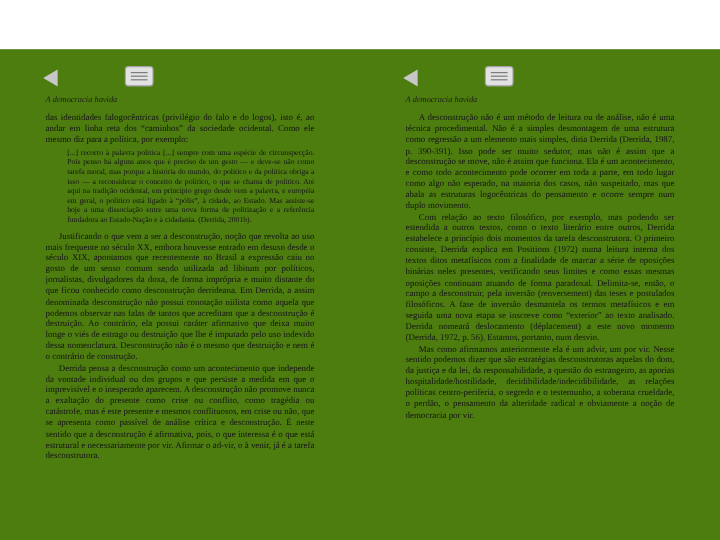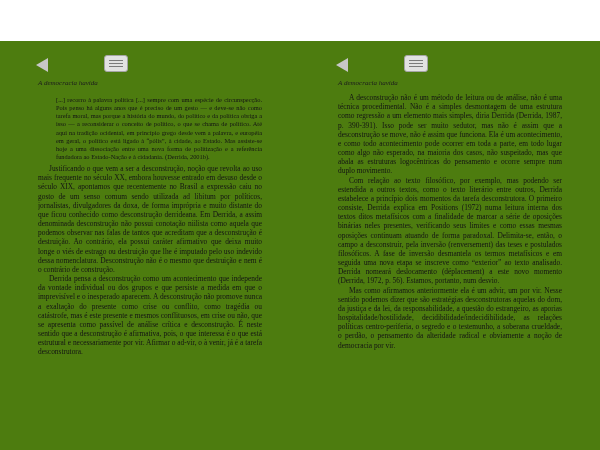--- a/index.html
+++ b/index.html
@@ -101,20 +101,21 @@
     <div class="nav-arrow"></div>
     <button class="toc-button">
       <span style="display:contents">
         <span class="toc-line"></span>
         <span class="toc-line"></span>
         <span class="toc-line"></span>
       </span>
     </button>
     <div class="running-header">A democracia havida</div>
     <div class="page-body">
+      <p class="no-indent">das identidades falogocêntricas (privilégio do falo e do logos), isto é, ao andar em linha reta dos “caminhos” da sociedade ocidental. Como ele mesmo diz para a política, por exemplo:</p>
       <blockquote>[...] recorro à palavra política [...] sempre com uma espécie de circunspecção. Pois penso há alguns anos que é preciso de um gesto — e deve-se não como tarefa moral, mas porque a história do mundo, do político e da política obriga a isso — a reconsiderar o conceito de político, o que se chama de político. Até aqui na tradição ocidental, em princípio grego desde vem a palavra, e européia em geral, o político está ligado à “pólis”, à cidade, ao Estado. Mas assiste-se hoje a uma dissociação entre uma nova forma de politização e a referência fundadora ao Estado-Nação e à cidadania. (Derrida, 2001b).</blockquote>
       <p>Justificando o que vem a ser a desconstrução, noção que revolta ao uso mais frequente no século XX, embora houvesse entrado em desuso desde o século XIX, apontamos que recentemente no Brasil a expressão caiu no gosto de um senso comum sendo utilizada ad libitum por políticos, jornalistas, divulgadores da doxa, de forma imprópria e muito distante do que ficou conhecido como desconstrução derrideana. Em Derrida, a assim denominada desconstrução não possui conotação niilista como aquela que podemos observar nas falas de tantos que acreditam que a desconstrução é destruição. Ao contrário, ela possui caráter afirmativo que deixa muito longe o viés de estrago ou destruição que lhe é imputado pelo uso indevido dessa nomenclatura. Desconstrução não é o mesmo que destruição e nem é o contrário de construção.</p>
       <p>Derrida pensa a desconstrução como um acontecimento que independe da vontade individual ou dos grupos e que persiste a medida em que o imprevisível e o inesperado aparecem. A desconstrução não promove nunca a exaltação do presente como crise ou conflito, como tragédia ou catástrofe, mas é este presente e mesmos conflituosos, em crise ou não, que se apresenta como passível de análise crítica e desconstrução. É neste sentido que a desconstrução é afirmativa, pois, o que interessa é o que está estrutural e necessariamente por vir. Afirmar o ad-vir, o à venir, já é a tarefa desconstrutora.</p>
     </div>
     <div class="page-number">195 de 244</div>
   </div>
 
   <div class="page">
     <div class="nav-arrow"></div>
     <button class="toc-button">

